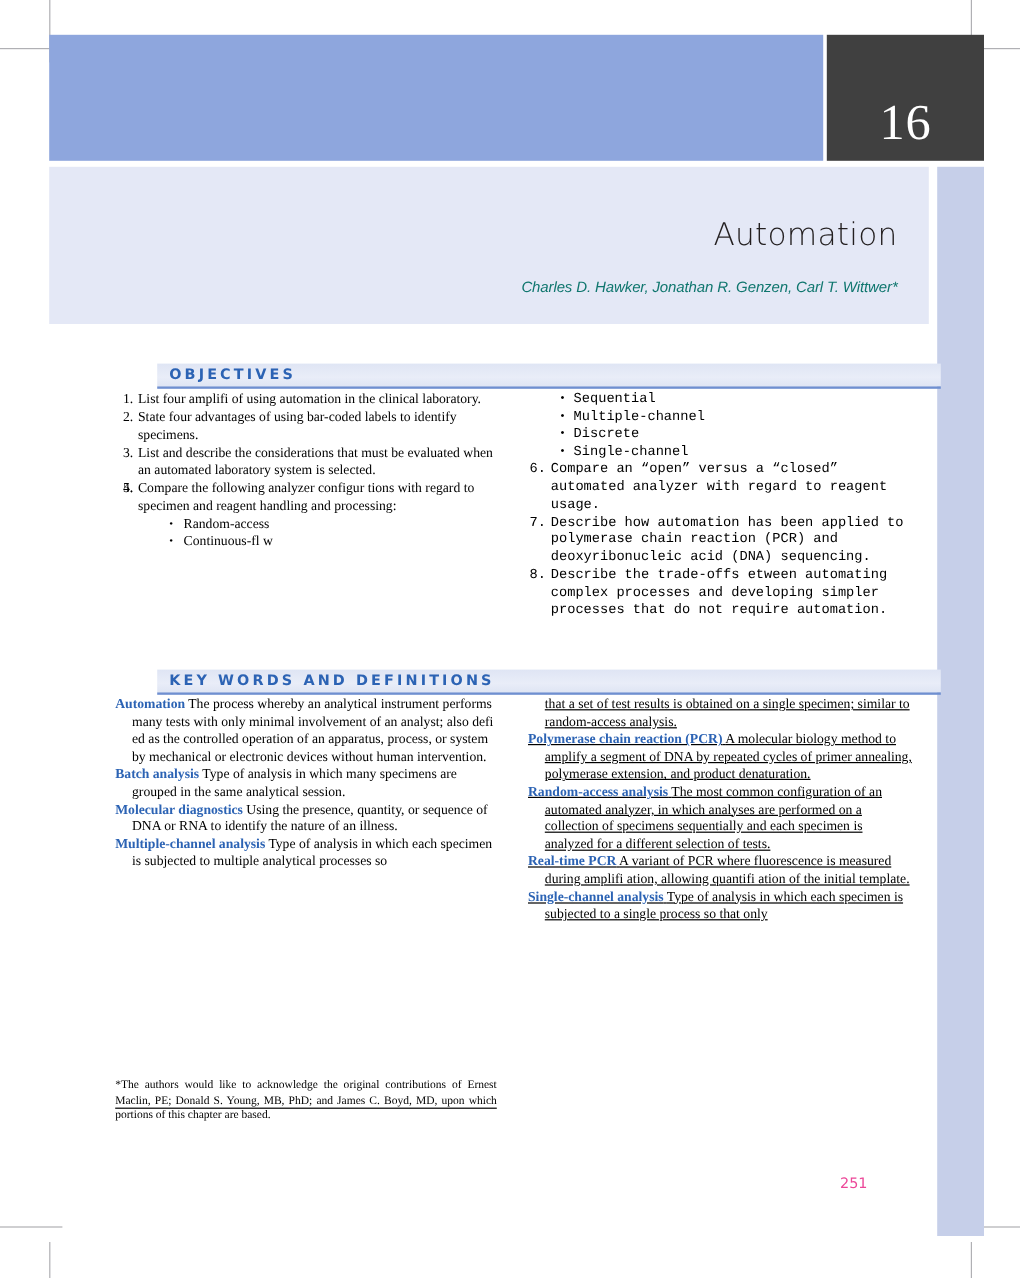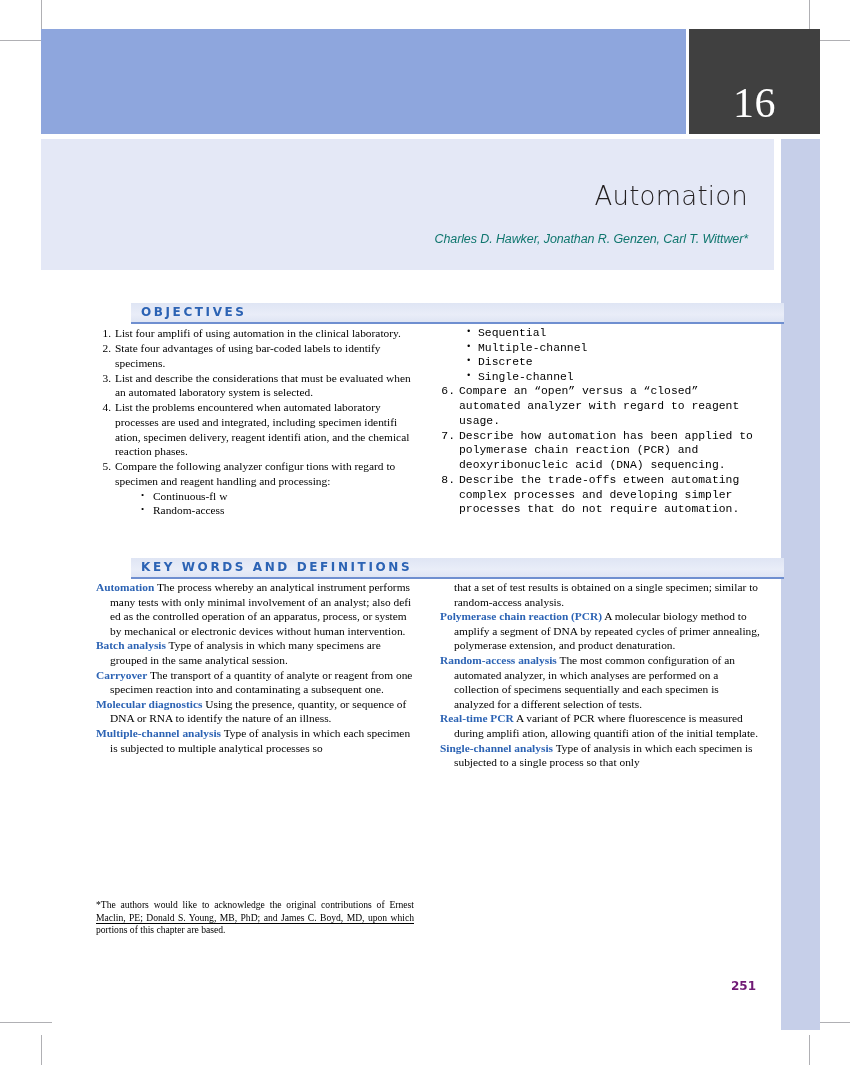--- a/index.html
+++ b/index.html
@@ -125,21 +125,21 @@
     font-size: 11.4px;
     line-height: 14.6px;
     text-align: left;
   }
   .col-left  { left: 96px; }
   .col-right { left: 440px; }
 
   #obj-left   { top: 326px; }
   #obj-right  { top: 326px; font-family: Liberation Mono, monospace; }
   #kw-left    { top: 580px; }
-  #kw-right   { top: 580px; }
+  #kw-right   { top: 580px; text-decoration: underline; }
 
   
   ol.obj-list {
     margin: 0;
     padding: 0;
     list-style: none;
   }
   ol.obj-list > li {
     position: relative;
     padding-left: 19px;
@@ -221,25 +221,25 @@
     line-height: 12.6px;
     text-align: justify;
   }
 
   
   .page-number {
     position: absolute;
     left: 700px;
     top: 979px;
     width: 56px;
-    text-align: right;
+    text-align: left;
     font-family: "DejaVu Sans", sans-serif;
-    font-weight: bold;
+    font-weight: normal;
     font-size: 12px;
-    color: #701a75;
+    color: #ec4899;
   }
 </style>
 </head>
 <body>
 
 <div class="crop crop-v" style="left:41px; top:0px;"></div>
 <div class="crop crop-h" style="left:0px; top:40px;"></div>
 <div class="crop crop-v" style="left:809px; top:0px;"></div>
 <div class="crop crop-h" style="left:798px; top:40px;"></div>
 <div class="crop crop-v" style="left:41px; top:1035px;"></div>
@@ -272,28 +272,27 @@
     <li>
       <span class="num">2.</span>
       <span>State four advantages of using bar-coded labels to identify specimens.</span>
     </li>
     <li>
       <span class="num">3.</span>
       <span>List and describe the considerations that must be evaluated when an automated laboratory system is selected.</span>
     </li>
     <li>
       <span class="num">4.</span>
-      <span>List the problems encountered when automated laboratory processes are used and integrated, including specimen identifi ation, specimen delivery, reagent identifi ation, and the chemical reaction phases.</span>
     </li>
     <li>
       <span class="num">5.</span>
       <span>Compare the following analyzer configur tions with regard to specimen and reagent handling and processing:</span>
       <ul class="sub-list">
+        <li>Random-access</li>
         <li>Continuous-fl w</li>
-        <li>Random-access</li>
       </ul>
     </li>
   </ol>
 </div>
 
 <div class="col col-right" id="obj-right">
   <ul class="sub-list-cont">
     <li>Sequential</li>
     <li>Multiple-channel</li>
     <li>Discrete</li>
@@ -322,24 +321,20 @@
 <div class="col col-left" id="kw-left">
   <p class="kw-entry">
     <span class="kw-term">Automation</span>
     <span>The process whereby an analytical instrument performs many tests with only minimal involvement of an analyst; also defi ed as the controlled operation of an apparatus, process, or system by mechanical or electronic devices without human intervention.</span>
   </p>
   <p class="kw-entry">
     <span class="kw-term">Batch analysis</span>
     <span>Type of analysis in which many specimens are grouped in the same analytical session.</span>
   </p>
   <p class="kw-entry">
-    <span class="kw-term">Carryover</span>
-    <span>The transport of a quantity of analyte or reagent from one specimen reaction into and contaminating a subsequent one.</span>
-  </p>
-  <p class="kw-entry">
     <span class="kw-term">Molecular diagnostics</span>
     <span>Using the presence, quantity, or sequence of DNA or RNA to identify the nature of an illness.</span>
   </p>
   <p class="kw-entry">
     <span class="kw-term">Multiple-channel analysis</span>
     <span>Type of analysis in which each specimen is subjected to multiple analytical processes so</span>
   </p>
 </div>
 
 <div class="col col-right" id="kw-right">

